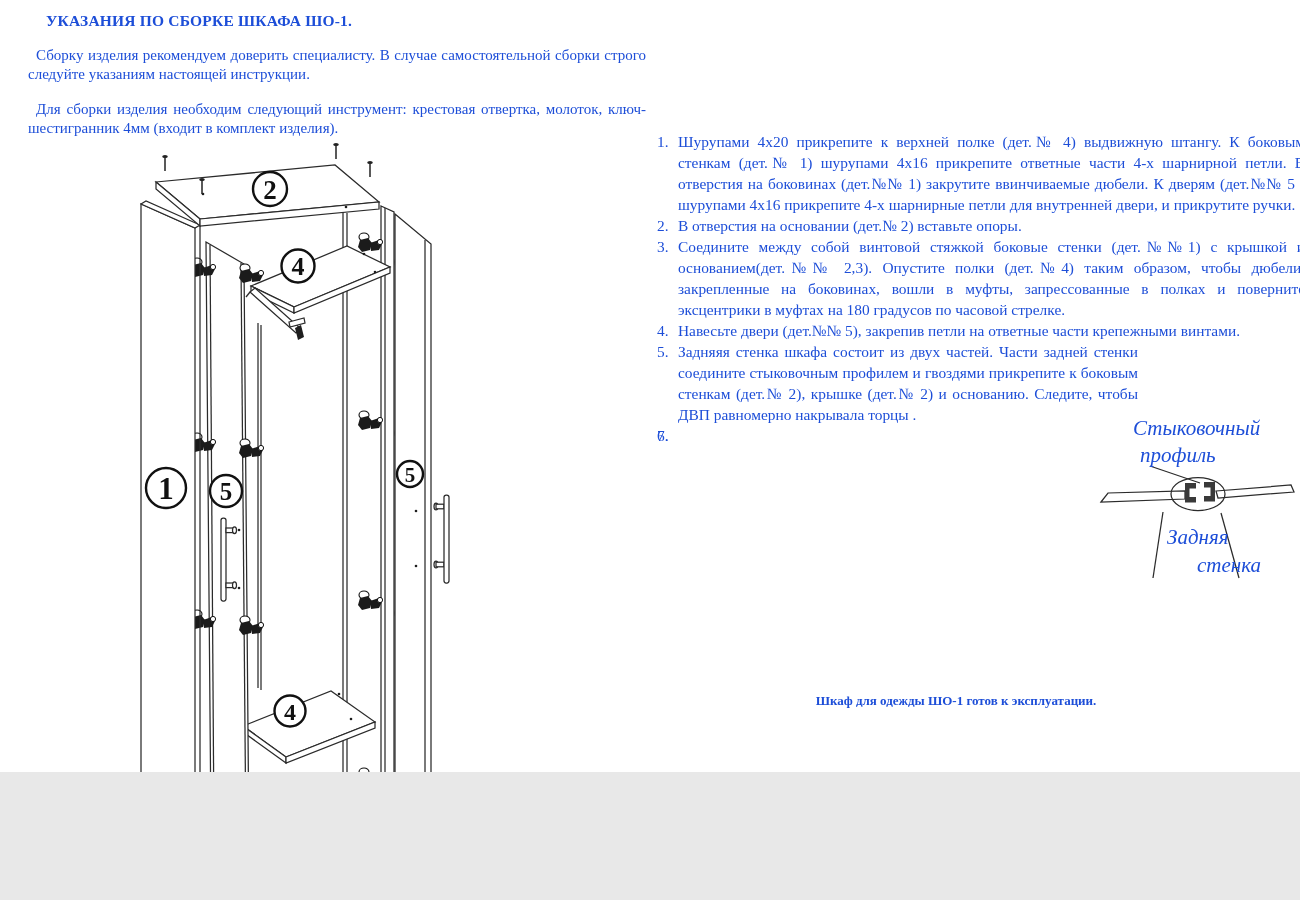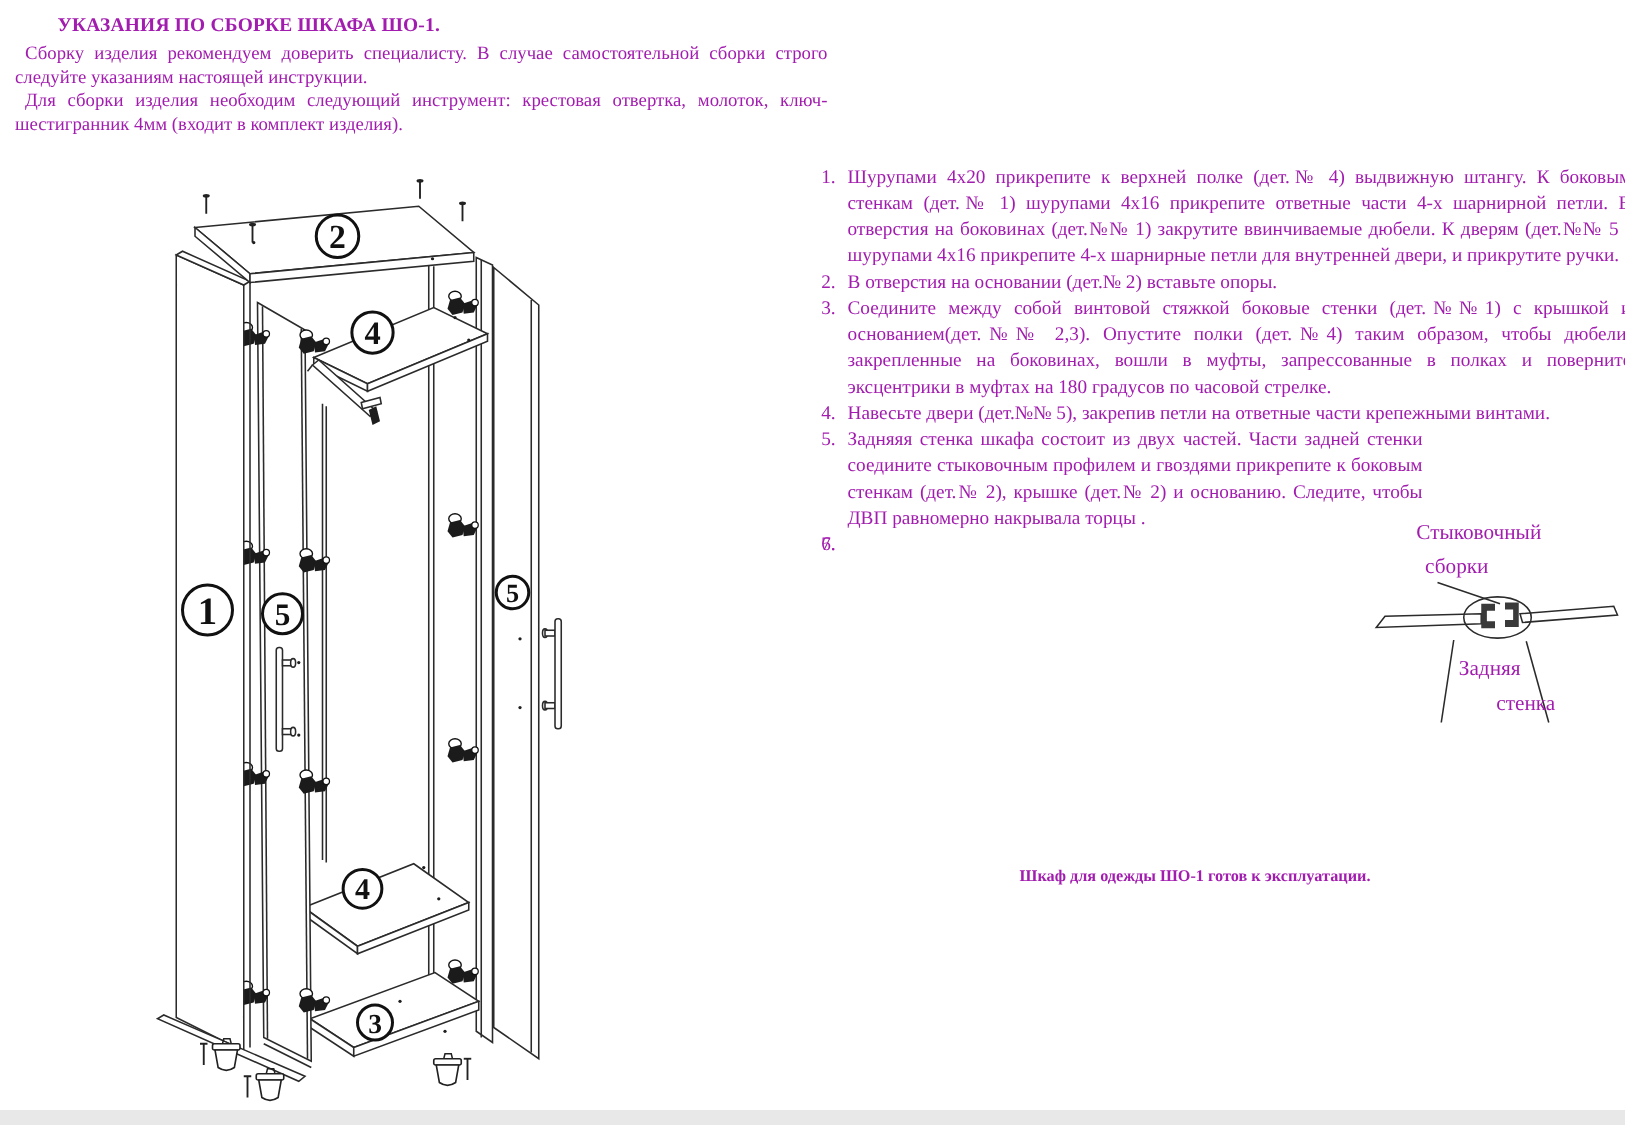--- a/index.html
+++ b/index.html
@@ -1,38 +1,38 @@
 <!DOCTYPE html>
 <html><head>
 <meta charset="utf-8">
 <style>
   html,body{margin:0;padding:0;background:#e8e8e8;}
   .page{
-    position:relative;width:1300px;height:888px;background:#ffffff;
-    font-family:"Liberation Serif",serif;color:#a21caf;overflow:hidden;
+    position:relative;width:1300px;height:772px;background:#ffffff;
+    font-family:"Liberation Serif",serif;color:#1d4ed8;overflow:hidden;
   }
   
   .intro{position:absolute;left:12px;top:10px;width:650px;}
   .doc-title{font-weight:bold;font-size:15.5px;margin:2px 0 4px 34px;letter-spacing:.2px;}
-  .intro p{margin:0;font-size:15px;line-height:19px;text-align:justify;text-indent:8px;}
+  .intro p{margin:16px;font-size:15px;line-height:19px;text-align:justify;text-indent:8px;}
   
   .steps{position:absolute;left:655px;top:131px;width:650px;font-size:15.4px;line-height:21px;}
   .step{position:relative;padding-left:23px;text-align:justify;}
   .step .num{position:absolute;left:2px;top:0;}
   .step.narrow{max-width:460px;}
   
   .ready{position:absolute;left:650px;top:693px;width:612px;text-align:center;
          font-weight:bold;font-size:13px;}
   
   .assembly{position:absolute;left:118px;top:133px;width:362px;height:765px;}
   .assembly svg{display:block;width:100%;height:100%;}
   
   .profile{position:absolute;left:1093px;top:412px;width:210px;height:195px;}
   .profile svg{position:absolute;left:0;top:0;width:210px;height:195px;}
-  .profile .lbl{position:absolute;font-size:17px;white-space:nowrap;}
+  .profile .lbl{position:absolute;font-style:italic;font-size:21px;white-space:nowrap;}
   .lbl-prof1{left:40px;top:4px;}
   .lbl-prof2{left:47px;top:31px;}
   .lbl-back1{left:74px;top:113px;}
   .lbl-back2{left:70px;top:141px;margin-left:34px;}
   
   .ln{stroke:#2b2b2b;stroke-width:1.25;fill:none;}
   .face{stroke:#2b2b2b;stroke-width:1.25;fill:#ffffff;}
   .dark{fill:#1e1e1e;stroke:none;}
   .callout circle{fill:#ffffff;stroke:#111111;stroke-width:2.4;}
   .callout text{font-family:"Liberation Serif",serif;font-weight:bold;fill:#111111;text-anchor:middle;}
@@ -259,20 +259,20 @@
       <line class="ln" x1="57" y1="54" x2="107" y2="71"></line>
       <polygon class="face" points="8,90 15,81 92,79 92,87"></polygon>
       <polygon class="face" points="123,79 198,73 201,80 125,86"></polygon>
       <path d="M92,71 h11 v5.5 h-6.5 v8.5 h6.5 v5.5 h-11 z" fill="#3a3a3a"></path>
       <path d="M122,70 h-11 v5.5 h6.5 v8.5 h-6.5 v5.5 h11 z" fill="#3a3a3a"></path>
       <ellipse cx="105" cy="82" rx="27" ry="16.5" class="ln"></ellipse>
       <line class="ln" x1="70" y1="100" x2="60" y2="166"></line>
       <line class="ln" x1="128" y1="101" x2="146" y2="166"></line>
     </svg>
     <div class="lbl lbl-prof1">Стыковочный</div>
-    <div class="lbl lbl-prof2">сборки</div>
+    <div class="lbl lbl-prof2">профиль</div>
     <div class="lbl lbl-back1">Задняя</div>
     <div class="lbl lbl-back2">стенка</div>
   </div>
 
   <div class="ready">Шкаф для одежды ШО-1 готов к эксплуатации.</div>
 
 </div>
 
 </body></html>

